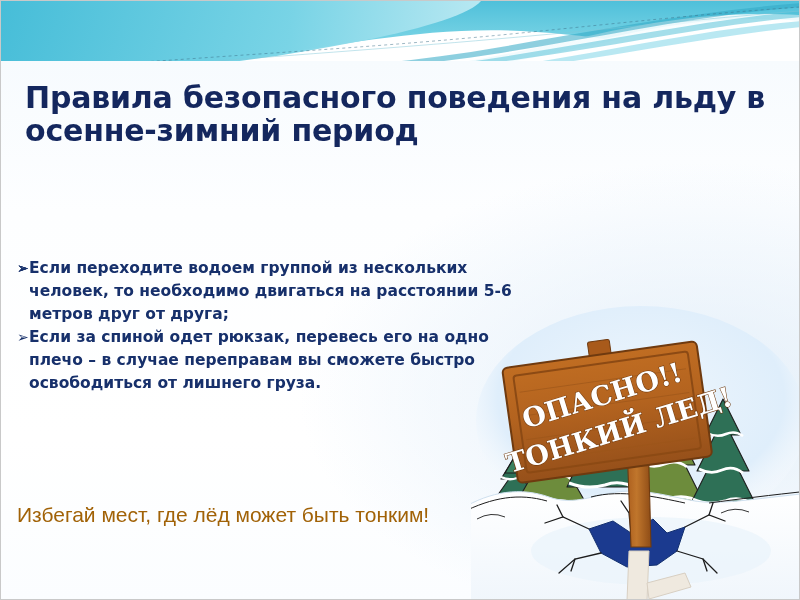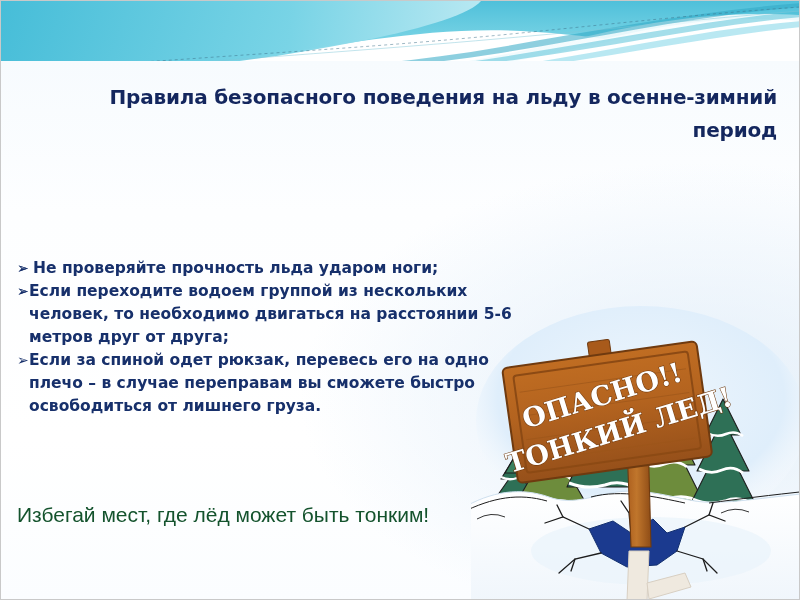--- a/index.html
+++ b/index.html
@@ -57,25 +57,25 @@
     position: absolute;
     left: 0; top: 0;
     width: 800px; height: 600px;
   }
 
   .title {
     position: absolute;
     left: 24px;
     top: 80px;
     width: 752px;
-    text-align: right;
+    text-align: left;
     color: #14275e;
     font-family: "DejaVu Sans", sans-serif;
     font-weight: bold;
-    font-size: 20px;
+    font-size: 30px;
     line-height: 33px;
     letter-spacing: -0.2px;
   }
 
   .para {
     position: absolute;
     left: 16px;
     top: 152px;
     width: 772px;
     color: #1d3461;
@@ -115,21 +115,21 @@
   .bullet.flush { padding-left: 0; }
   .bullet.flush .txt { padding-left: 16px; display: block; text-indent: 0; }
   .bullet.flush .arrow { top: 0; }
   .bullet.flush .txt { margin-left: -16px; padding-left: 28px; }
 
   .closing {
     position: absolute;
     left: 16px;
     top: 500px;
     width: 600px;
-    color: #14532d;
+    color: #a16207;
     font-family: "Liberation Sans", sans-serif;
     font-size: 21px;
     line-height: 28px;
   }
 </style>
 </head>
 <body>
 
 <div class="slide">
 
@@ -294,21 +294,20 @@
 
 
     <div class="bullets">
 
       <div class="bullet">
         <span class="arrow">➢</span>
       </div>
 
       <div class="bullet">
         <span class="arrow">➢</span>
-        <span class="txt">Не проверяйте прочность льда ударом ноги;</span>
       </div>
 
       <div class="bullet">
         <span class="arrow">➢</span>
       </div>
 
       <div class="bullet flush wide">
         <span class="arrow">➢</span>
         <span class="txt">Если переходите водоем группой из нескольких человек, то необходимо двигаться на расстоянии 5-6 метров друг от друга;</span>
       </div>

